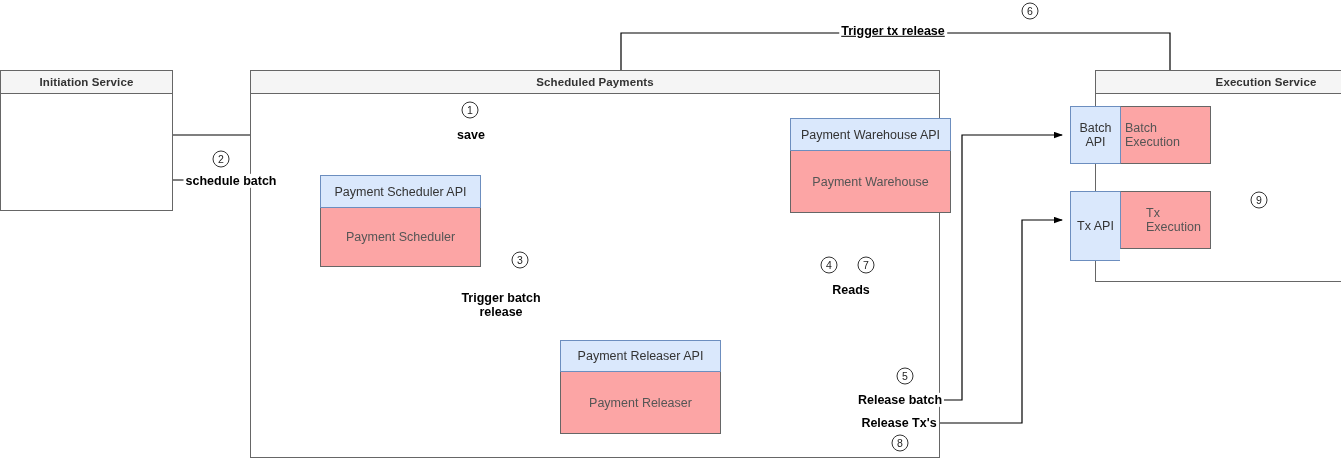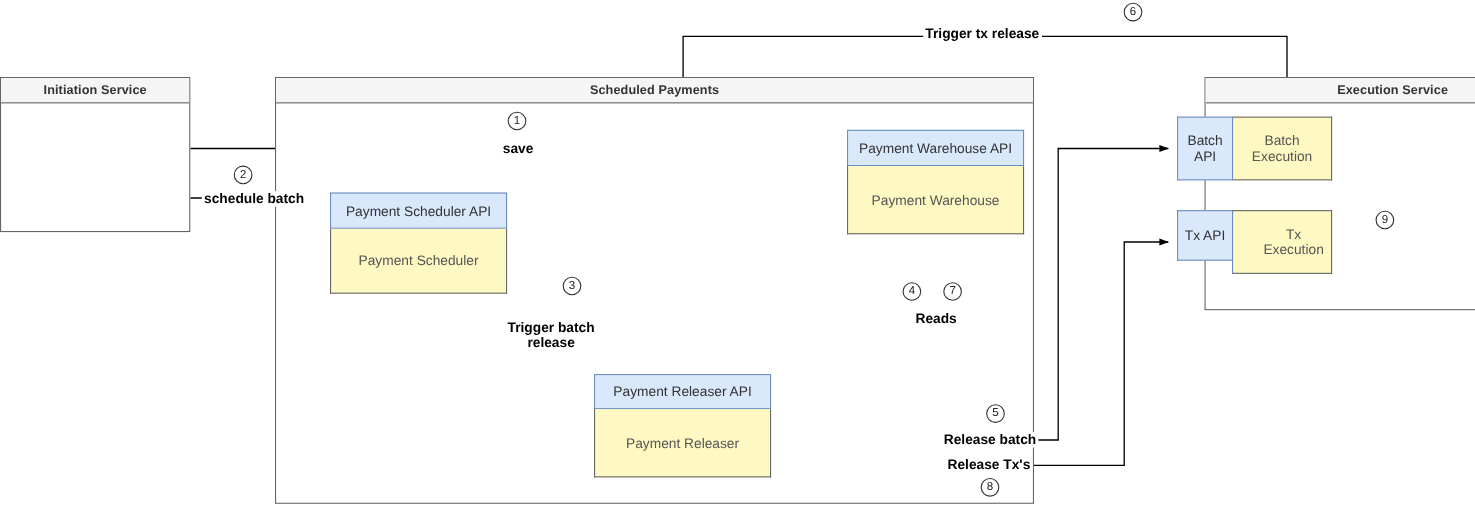--- a/index.html
+++ b/index.html
@@ -44,38 +44,38 @@
     font-size: 11.5px;
     font-weight: bold;
     color: #333333;
     letter-spacing: 0.1px;
   }
 
   
   .comp {
     position: absolute;
     box-sizing: border-box;
+    margin-left: 20px;
   }
   .comp-api {
     box-sizing: border-box;
     background: #dae8fc;
     border: 1px solid #6c8ebf;
     text-align: center;
     font-size: 12.5px;
     color: #333333;
     display: flex;
     align-items: center;
     justify-content: center;
   }
   .comp-body {
     box-sizing: border-box;
-    background: #fef9c3;
+    background: #fca5a5;
     border: 1px solid #666666;
     border-top: none;
-    text-align: center;
     font-size: 12.5px;
     color: #555555;
     display: flex;
     align-items: center;
     justify-content: center;
   }
   
   .comp-h {
     position: absolute;
     box-sizing: border-box;
@@ -179,38 +179,38 @@
     <div class="comp-api" style="height:32px;">Payment Releaser API</div>
     <div class="comp-body" style="height:62px;">Payment Releaser</div>
   </div>
 
   <div class="comp-h" style="left:1070px; top:106px; width:141px; height:58px;">
     <div class="comp-api" style="width:50px; height:58px;">Batch API</div>
     <div class="comp-body" style="width:91px; height:58px;">Batch Execution</div>
   </div>
 
   <div class="comp-h" style="left:1070px; top:191px; width:141px; height:58px;">
-    <div class="comp-api" style="width:50px; height:46px;">Tx API</div>
+    <div class="comp-api" style="width:50px; height:70px;">Tx API</div>
     <div class="comp-body" style="width:91px; height:58px;padding-left:25px;">Tx Execution</div>
   </div>
 
   <div class="edge-label" style="left:471px; top:135px;">save</div>
 
   <div class="edge-label" style="left:231px; top:181px;text-align:center;">schedule batch</div>
 
   <div class="edge-label multi" style="left:501px; top:289px; width:120px;">
     <span>Trigger batch</span><br>
     <span>release</span>
   </div>
 
   <div class="edge-label" style="left:851px; top:290px;">Reads</div>
 
   <div class="edge-label" style="left:900px; top:400px;">Release batch</div>
 
-  <div class="edge-label" style="left:893px; top:31px;">Trigger tx release</div>
+  <div class="edge-label" style="left:893px; top:31px;text-decoration:underline;">Trigger tx release</div>
 
   <div class="edge-label" style="left:899px; top:423px;">Release Tx's</div>
 
   <div class="num-badge" style="left:470px; top:110px;">1</div>
   <div class="num-badge" style="left:221px; top:159px;">2</div>
   <div class="num-badge" style="left:520px; top:260px;">3</div>
   <div class="num-badge" style="left:829px; top:265px;">4</div>
   <div class="num-badge" style="left:905px; top:376px;">5</div>
   <div class="num-badge" style="left:1030px; top:11px;">6</div>
   <div class="num-badge" style="left:866px; top:265px;">7</div>

